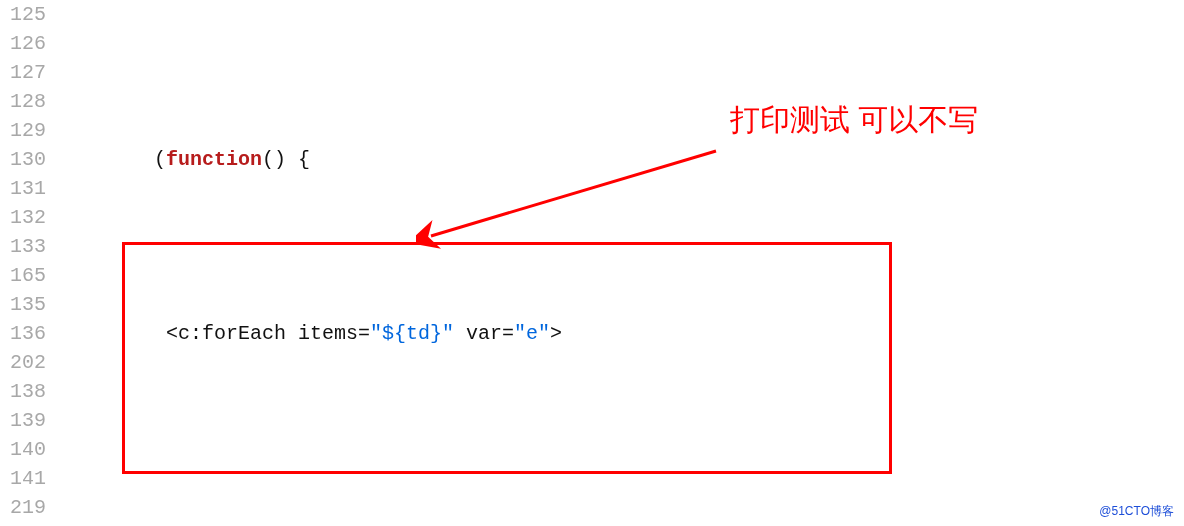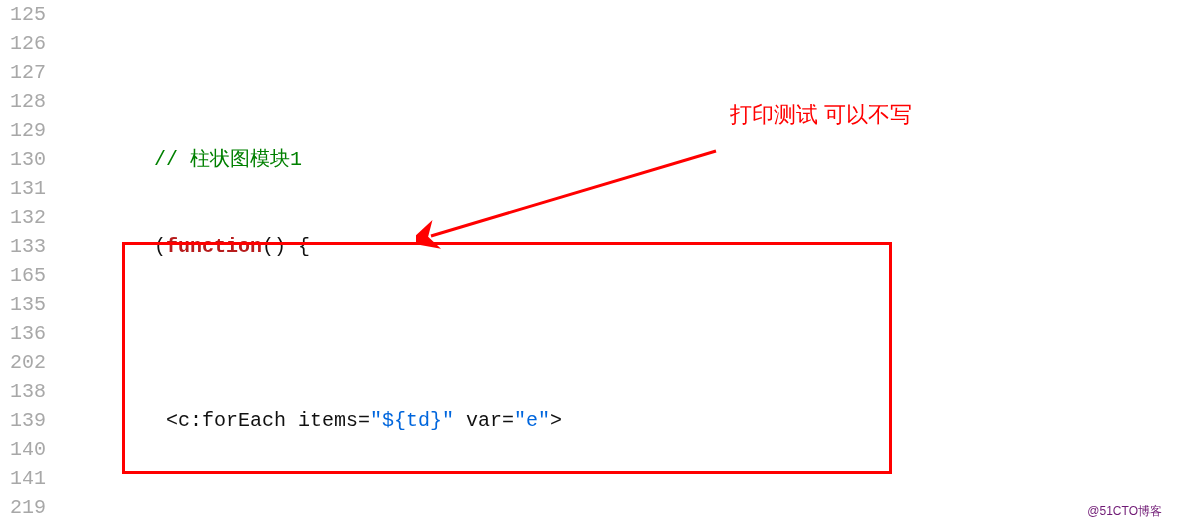--- a/index.html
+++ b/index.html
@@ -7,23 +7,23 @@
 .editor { display: flex; }
 .gutter { width: 58px; text-align: right; color: #a8a8a8; padding-right: 12px; user-select: none; line-height: 29px; padding-top: 0; }
 .gutter div { height: 29px; }
 .code { flex: 1; line-height: 29px; white-space: pre; }
 .code-line { height: 29px; }
 .comment { color: #008000; }
 .keyword { color: #b71c1c; font-weight: bold; }
 .string { color: #0066dd; }
 .plain { color: #111; }
 .highlight-box { position: absolute; border: 3px solid #ff0000; left: 122px; top: 242px; width: 770px; height: 232px; pointer-events: none; }
-.annotation { position: absolute; left: 730px; top: 100px; color: #ff0000; font-family: "Microsoft YaHei", sans-serif; font-size: 22px; font-weight: 500; }
+.annotation { position: absolute; left: 730px; top: 100px; color: #ff0000; font-family: "Microsoft YaHei", sans-serif; font-size: 30px; font-weight: 500; }
 .arrow { position: absolute; left: 416px; top: 146px; pointer-events: none; }
-.watermark { position: absolute; right: 22px; bottom: 6px; color: #701a75; font-size: 12px; font-family: sans-serif; }
+.watermark { position: absolute; right: 10px; bottom: 6px; color: #1d4ed8; font-size: 12px; font-family: sans-serif; }
 </style>
 </head>
 <body>
 
 <div class="editor">
   <div class="gutter">
     <div>125</div>
     <div>126</div>
     <div>127</div>
     <div>128</div>
@@ -37,21 +37,20 @@
     <div>136</div>
     <div>202</div>
     <div>138</div>
     <div>139</div>
     <div>140</div>
     <div>141</div>
     <div>219</div>
   </div>
   <div class="code">
     <div class="code-line"></div>
-    <div class="code-line"><span class="plain">        </span><span class="comment">// 柱状图模块1</span></div>
     <div class="code-line"><span class="plain">        (</span><span class="keyword">function</span><span class="plain">() {</span></div>
     <div class="code-line"></div>
     <div class="code-line"><span class="plain">         &lt;c:forEach items=</span><span class="string">"${td}"</span><span class="plain"> var=</span><span class="string">"e"</span><span class="plain">&gt;</span></div>
     
     
     
     
     
     
     

